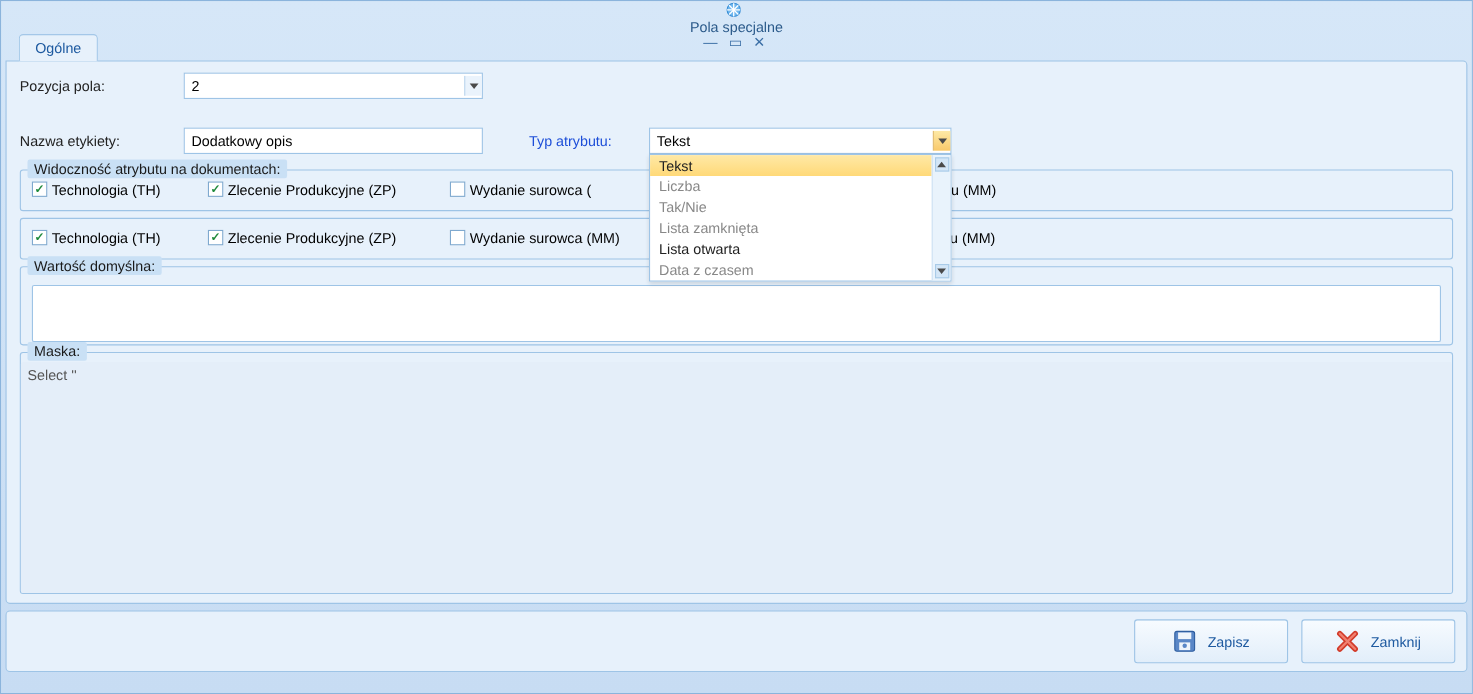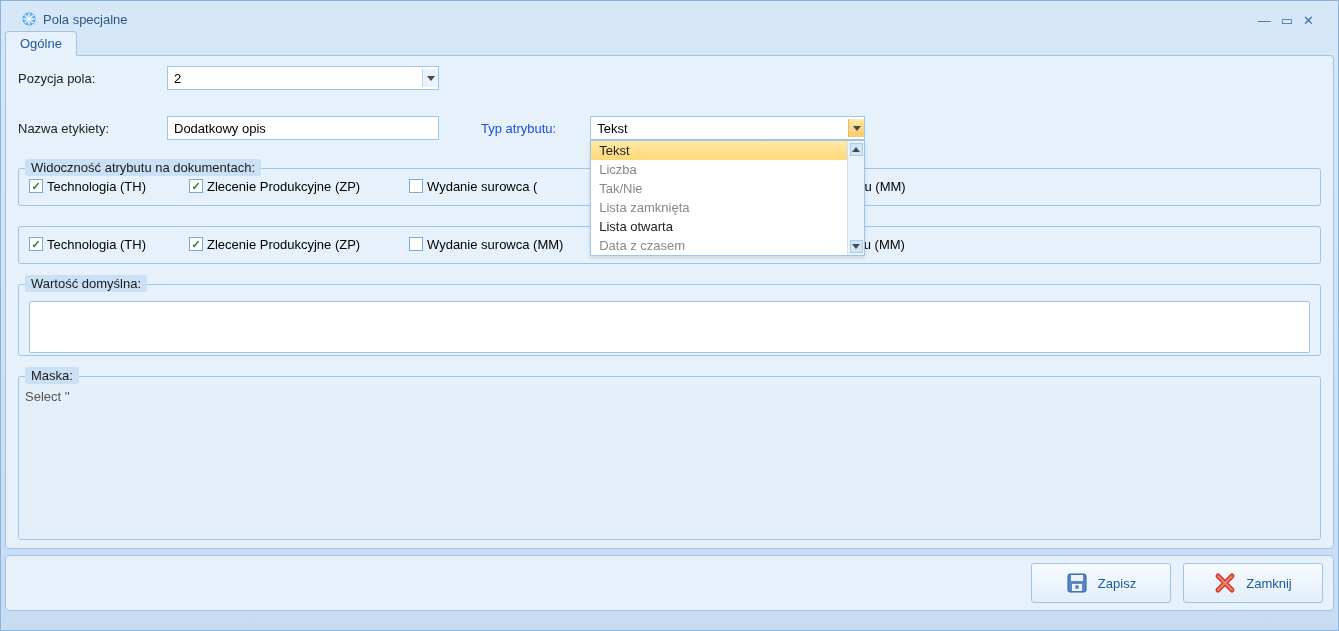--- a/index.html
+++ b/index.html
@@ -8,44 +8,45 @@
 .window {
   width: 1339px; height: 631px;
   background: linear-gradient(#d6e7f8, #c7dcf3);
   border: 1px solid #8bb4dc;
   position: relative;
   display: flex; flex-direction: column;
 }
 
 .titlebar {
   height: 26px;
-  display: flex; align-items: flex-end;
+  display: flex; align-items: center;
   padding: 0 20px;
   color: #2b5a8a;
+  flex-direction: column;
 }
 .titlebar .app-icon {
   width: 16px; height: 16px; margin-right: 6px;
   display: inline-flex; align-items: center; justify-content: center;
 }
 .titlebar .title { flex: 1; }
 .titlebar .win-controls { display: flex; gap: 10px; color: #3a6ea5; padding-right: 4px; }
 .titlebar .win-controls span { cursor: pointer; font-size: 13px; line-height: 13px; }
 
 .client {
   flex: 1;
   margin: 2px 4px 4px 4px;
   display: flex; flex-direction: column;
 }
 
 .tabstrip {
   height: 26px;
   position: relative;
 }
 .tab {
-  position: absolute; left: 0; bottom: -1px;
+  position: absolute; left: 12px; bottom: -1px;
   background: #e7f1fb;
   border: 1px solid #9ec4e6;
   border-bottom: 1px solid #e7f1fb;
   border-radius: 4px 4px 0 0;
   padding: 4px 14px;
   color: #1e5aa0;
   z-index: 2;
 }
 
 .panel {
@@ -84,21 +85,21 @@
   width: 0; height: 0;
   border-left: 4px solid transparent;
   border-right: 4px solid transparent;
   border-top: 5px solid #4a4a4a;
 }
 
 .fieldset {
   border: 1px solid #9ec4e6;
   border-radius: 3px;
   padding: 10px 10px 6px 10px;
-  margin-top: 20px;
+  margin-top: 6px;
   position: relative;
 }
 .fieldset .legend {
   position: absolute; top: -10px; left: 6px;
   background: #c9e0f5;
   padding: 1px 6px;
   color: #1a1a1a;
   border-radius: 2px;
 }
 

